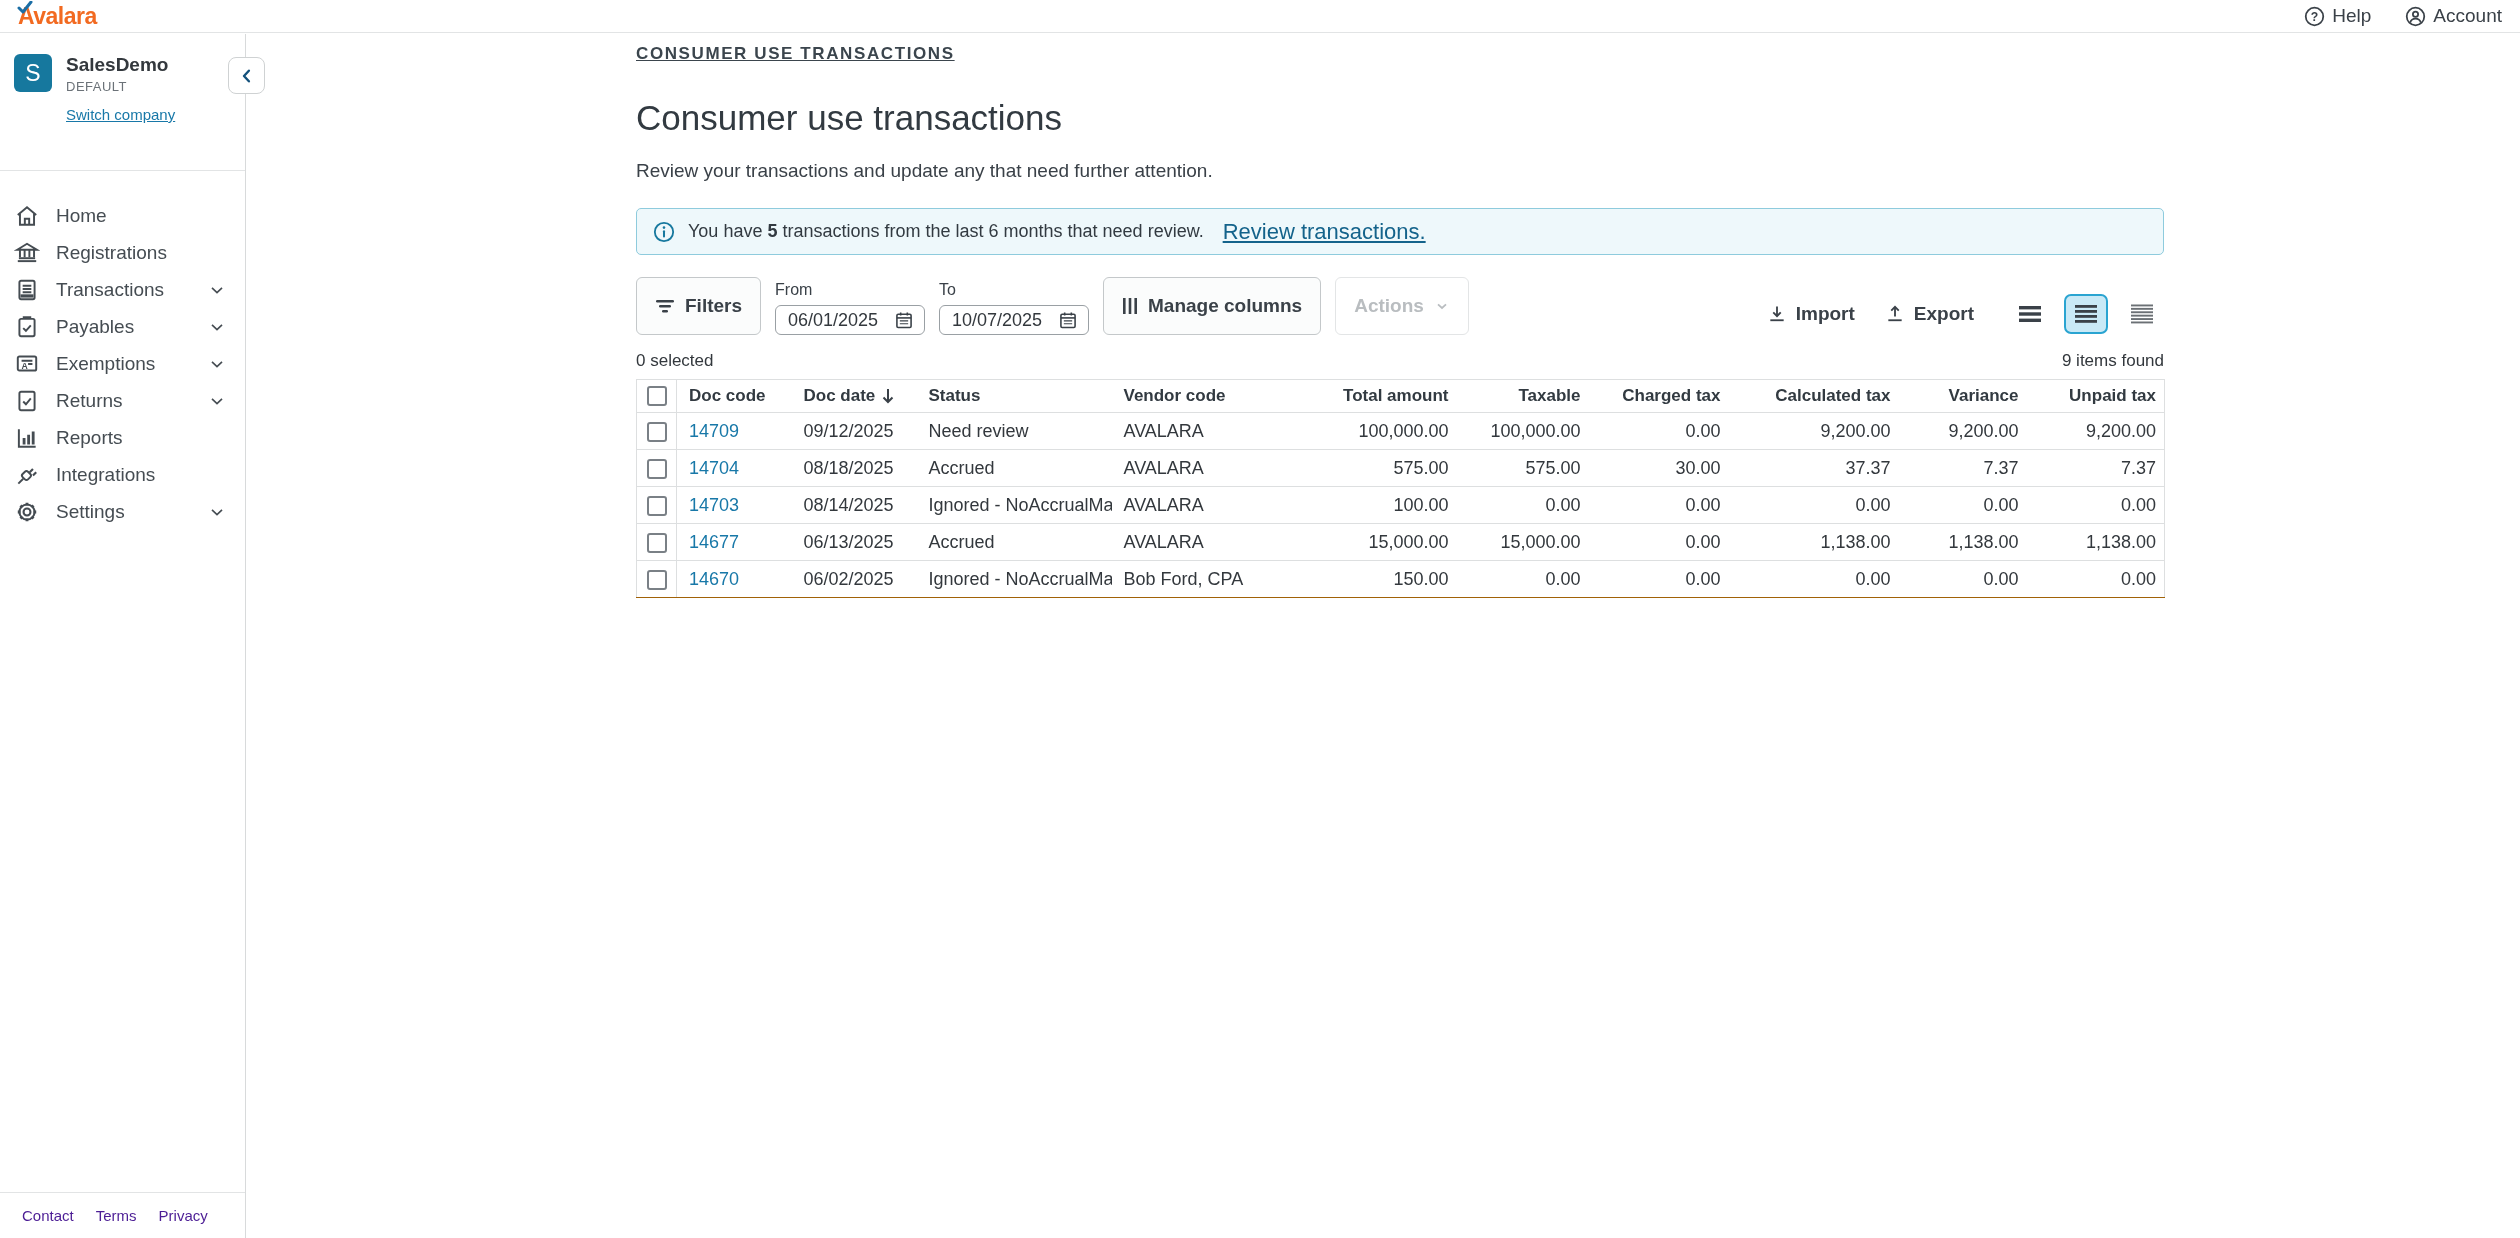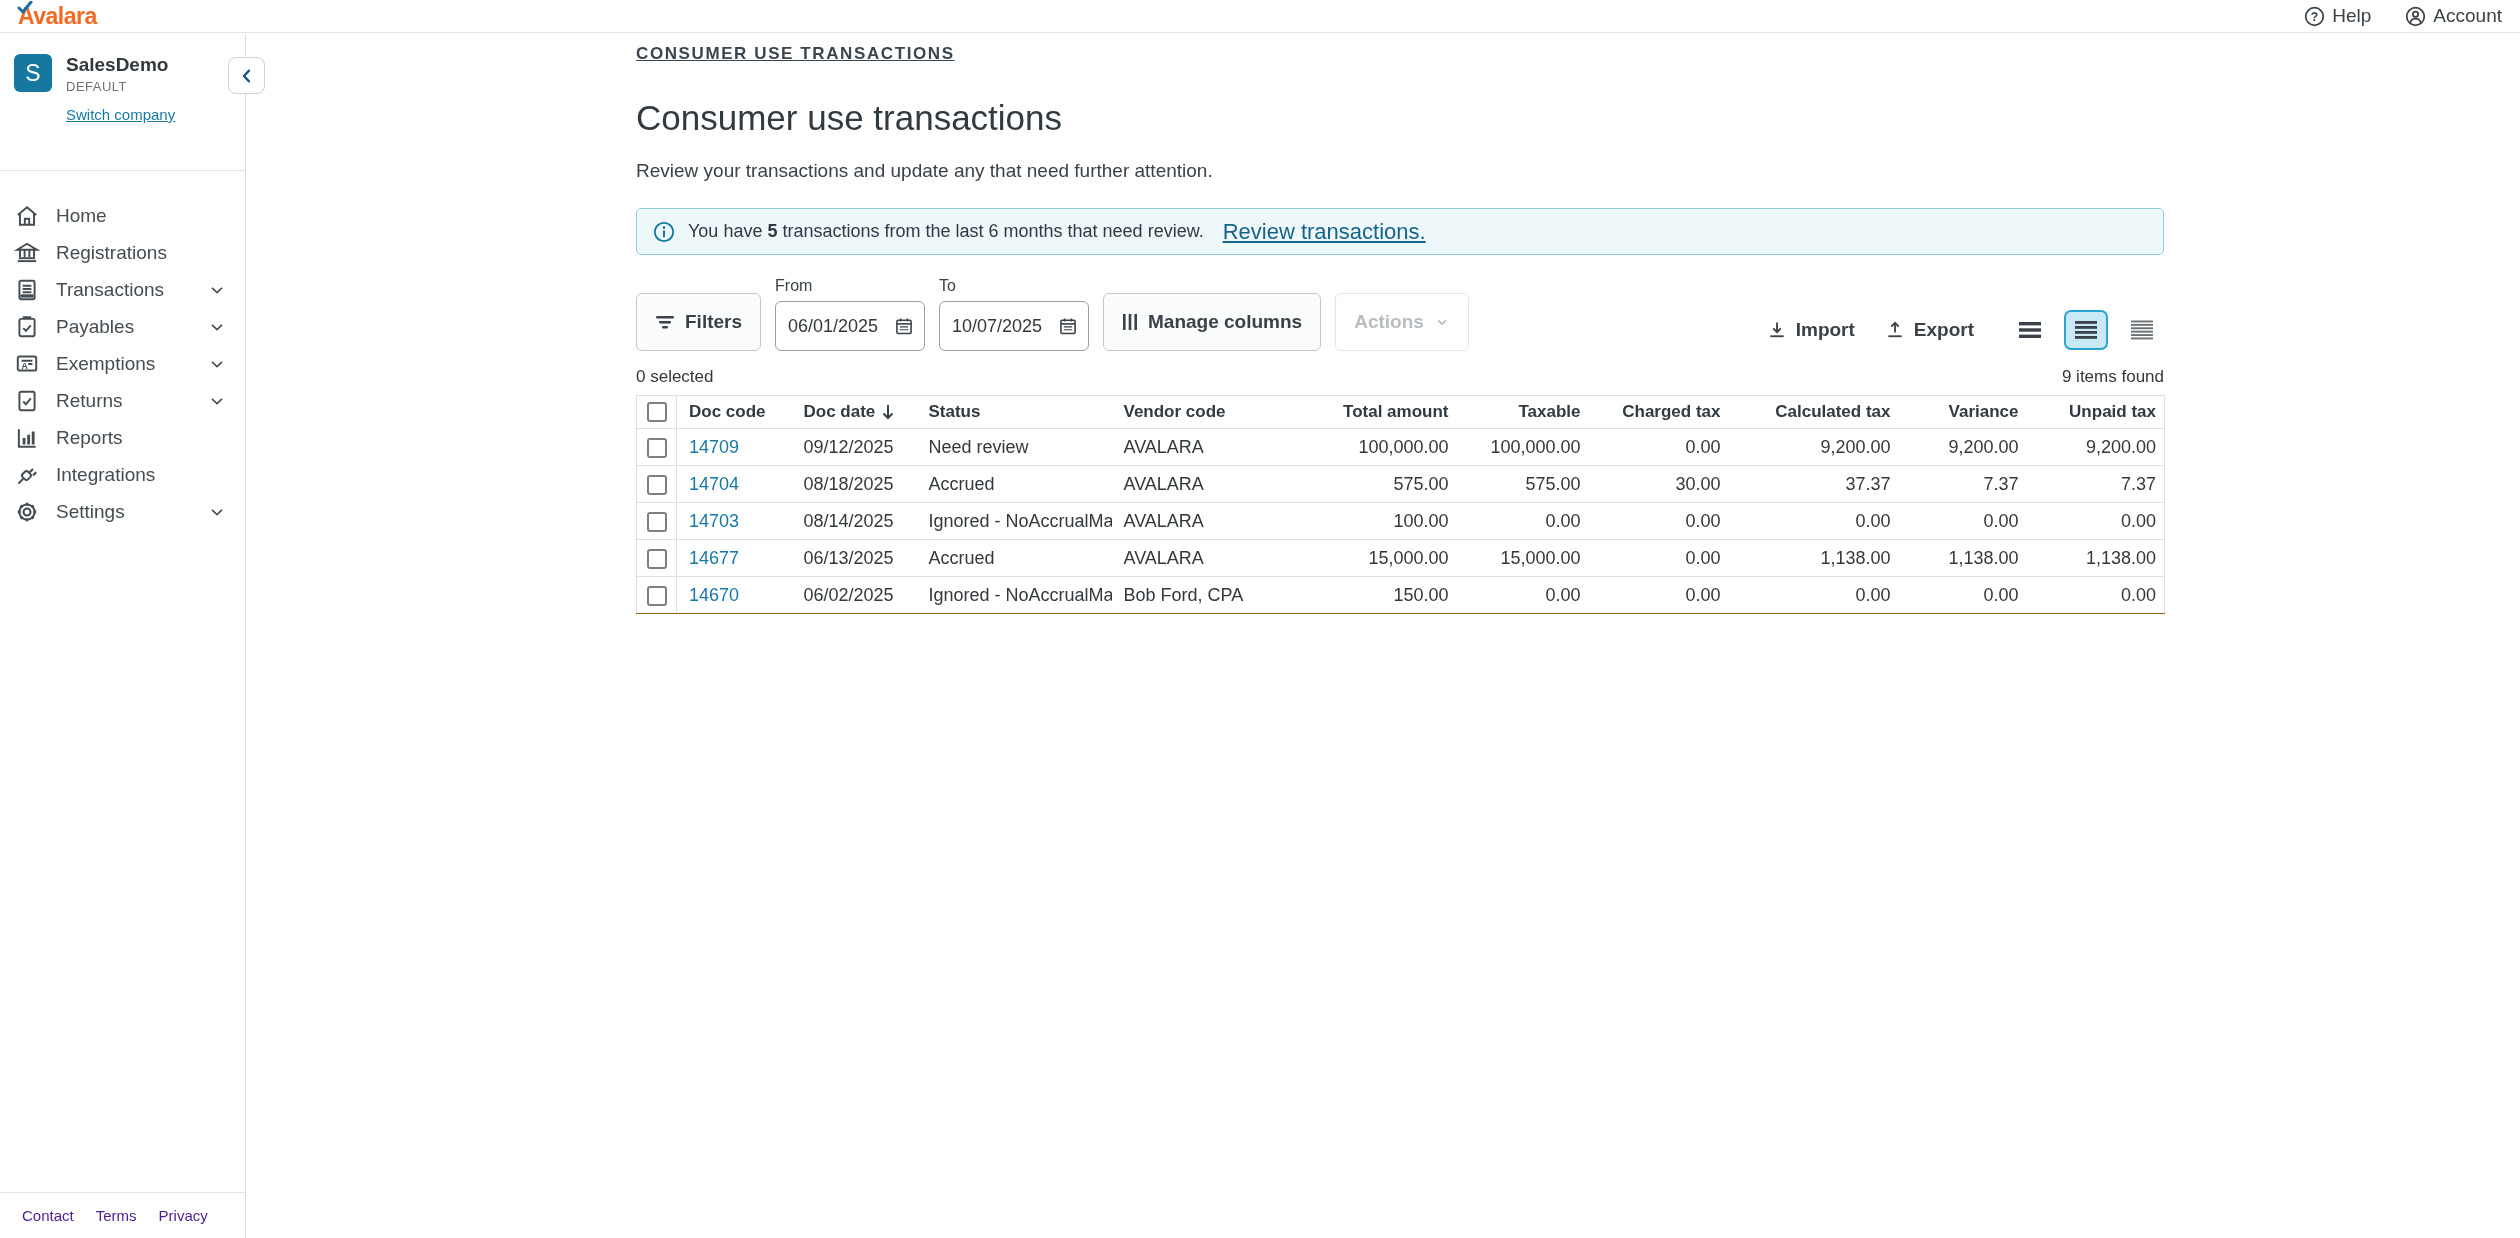--- a/index.html
+++ b/index.html
@@ -60,21 +60,21 @@
 
   
   .toolbar { margin-top:22px; display:flex; align-items:flex-end; }
   .toolbar-left { display:flex; align-items:flex-end; gap:14px; }
   .btn { height:58px; display:inline-flex; align-items:center; gap:10px;
     background:#fbfcfc; border:1px solid #c4c8ca; border-radius:6px;
     padding:6px 18px; font-size:19px; font-weight:600; color:#3a4148; cursor:pointer; }
   .btn-disabled { color:#b9bdc0; border-color:#e3e5e6; background:#fff; cursor:default; }
   .field-group { display:flex; flex-direction:column; }
   .field-label { font-size:16px; color:#3a4148; margin-bottom:6px; }
-  .date-input { width:150px; height:50px; border:1px solid #9aa0a4; border-radius:6px;
+  .date-input { width:150px; height:30px; border:1px solid #9aa0a4; border-radius:6px;
     background:#fff; display:flex; align-items:center; justify-content:space-between;
     padding:0 10px 0 12px; cursor:text;text-align:center; }
   .date-value { font-size:18px; color:#33383d; }
   .toolbar-right { margin-left:auto; display:flex; align-items:center; gap:30px; height:42px; }
   .tool-link { display:flex; align-items:center; gap:9px; font-size:19px; font-weight:600;
     color:#3a4148; cursor:pointer; }
   .density-group { display:flex; align-items:center; gap:12px; margin-left:4px; }
   .density-btn { width:44px; height:40px; border-radius:7px; border:2px solid transparent;
     display:flex; align-items:center; justify-content:center; cursor:pointer; }
   .density-btn.selected { background:#c9e9f6; border-color:#2aa4d1; }

